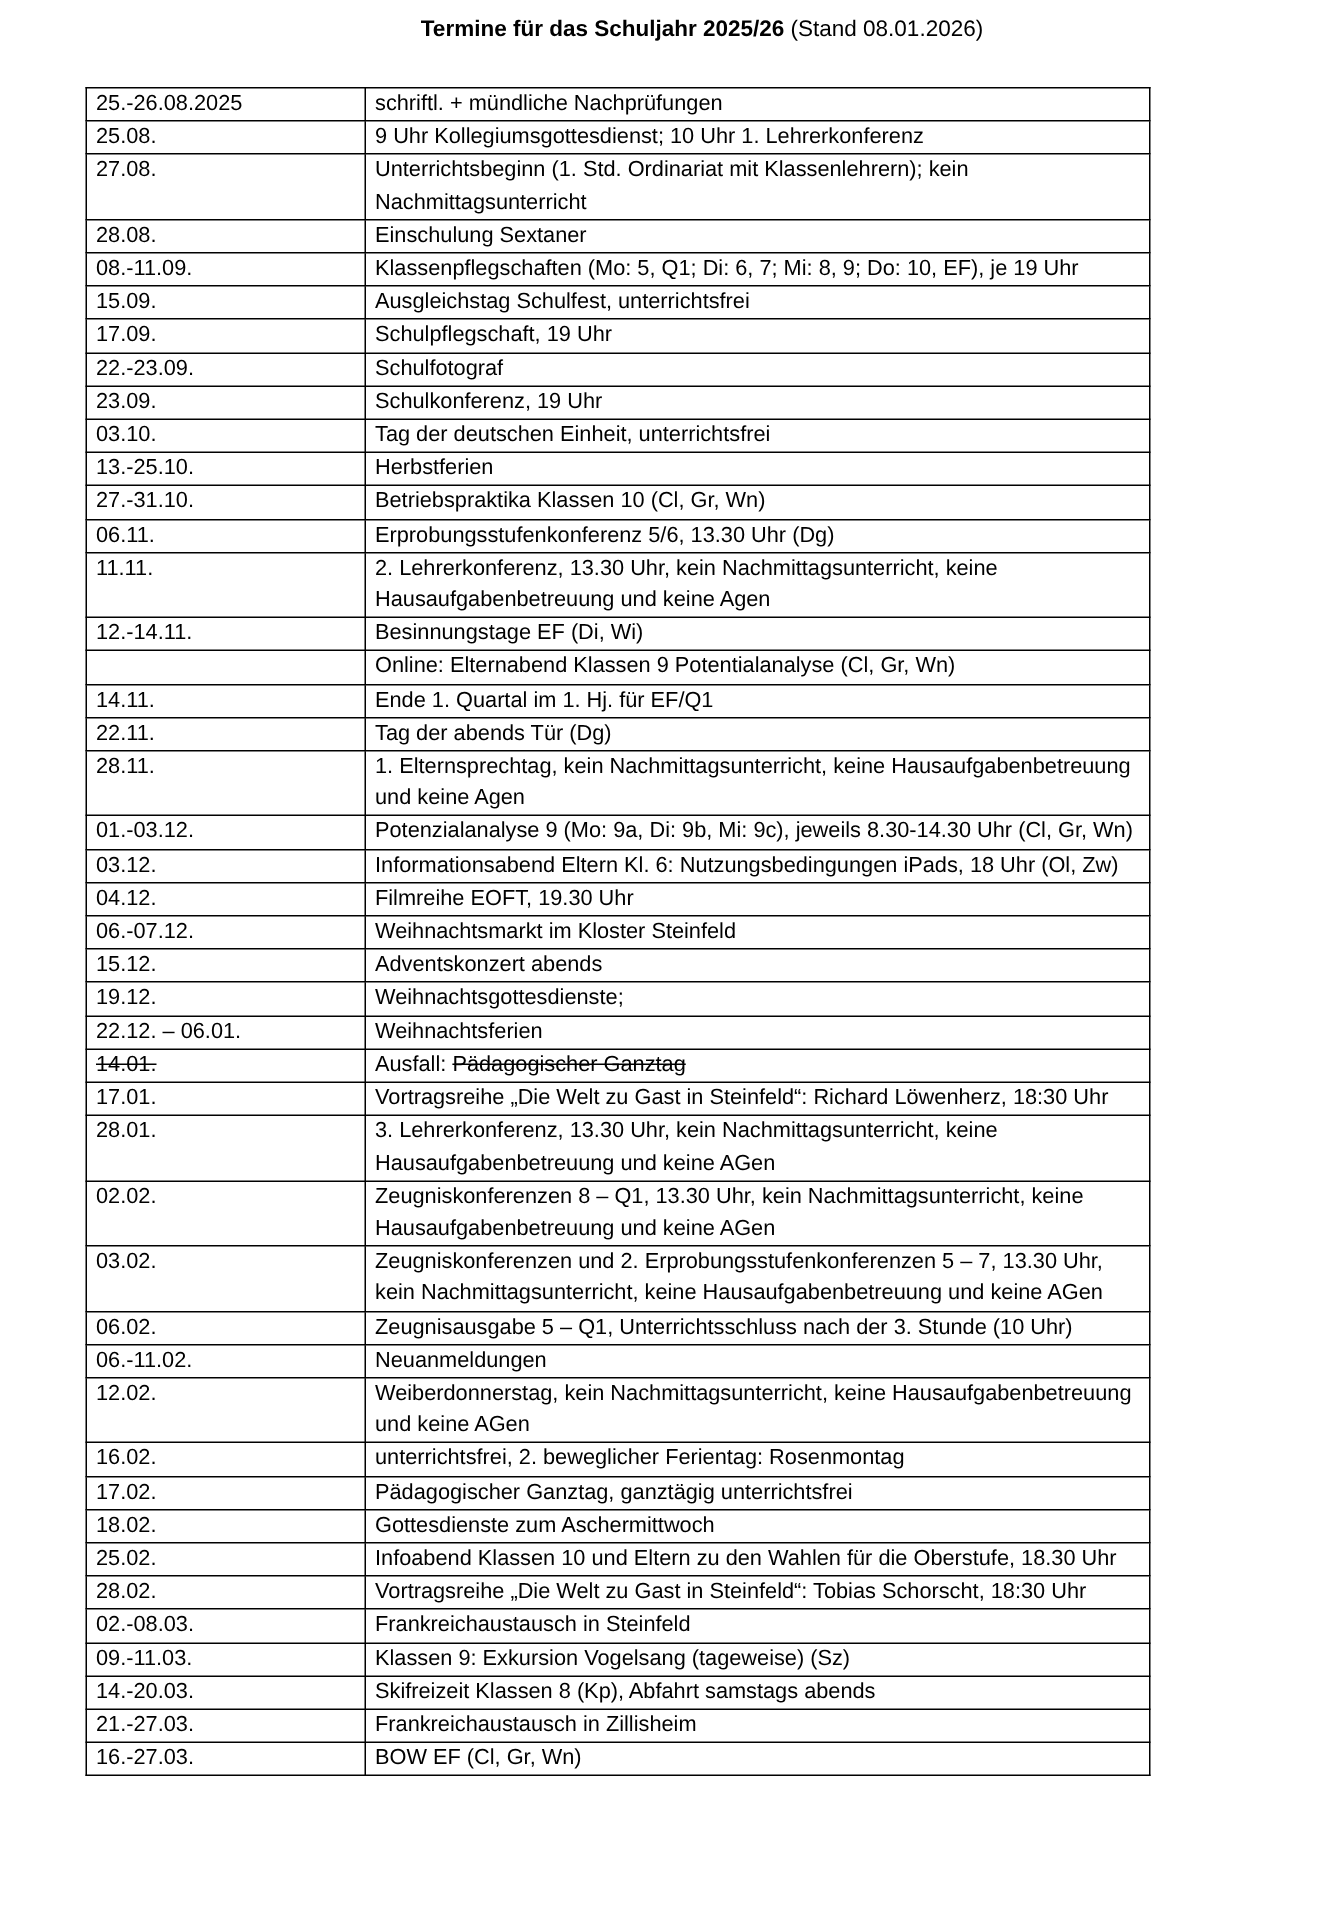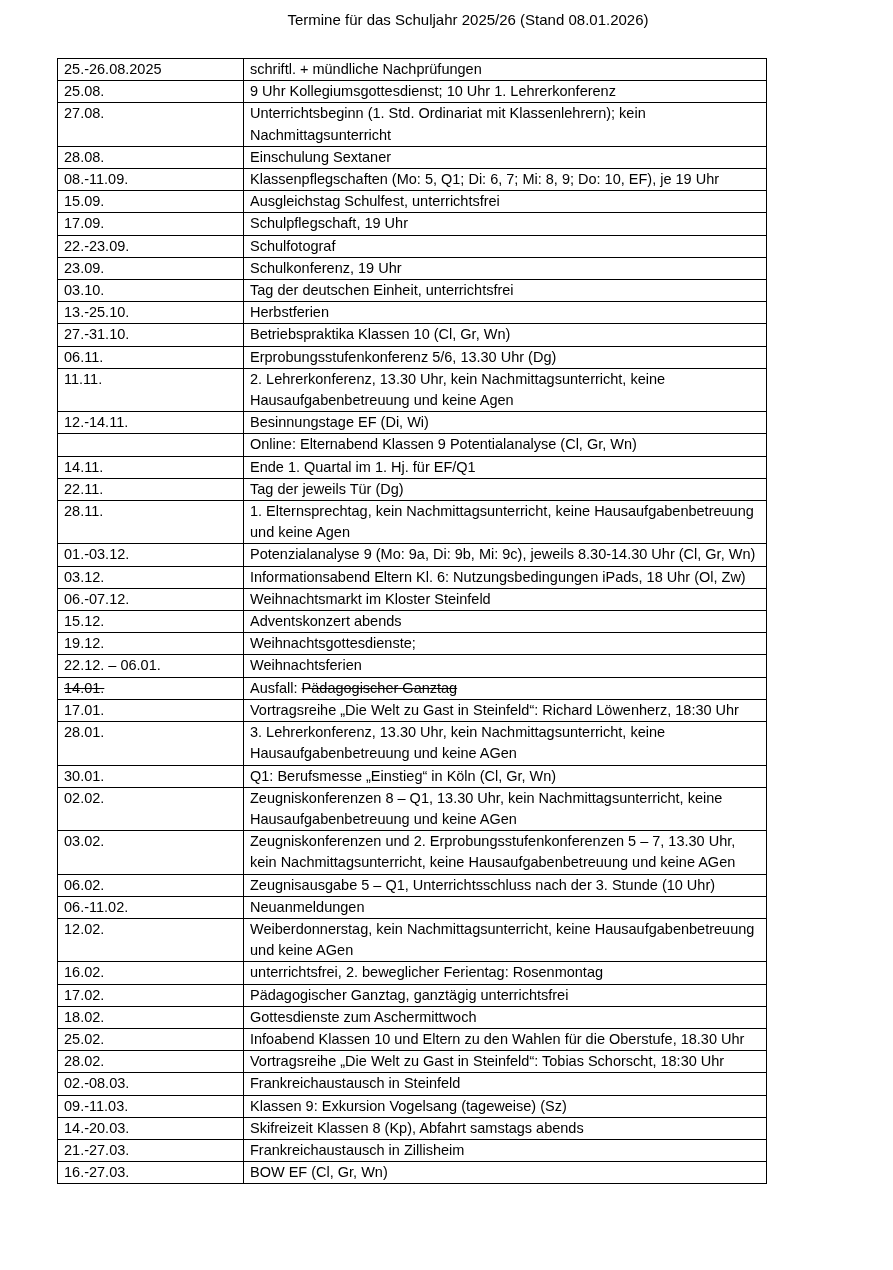--- a/index.html
+++ b/index.html
@@ -19,21 +19,21 @@
     position: absolute;
     top: 10px;
     left: 0;
     width: 893px;
     text-align: center;
     font-size: 15px;
     line-height: 20px;
     white-space: pre;
   }
   .doc-title .bold {
-    font-weight: 400;
+    font-weight: 700;
     margin-left: 43px;
   }
   table.termine {
     position: absolute;
     left: 57px;
     top: 58px;
     width: 710px;
     border-collapse: collapse;
     table-layout: fixed;
   }
@@ -118,35 +118,39 @@
       <tr>
         <td class="col-date"></td>
         <td class="col-event">Online: Elternabend Klassen 9 Potentialanalyse (Cl, Gr, Wn)</td>
       </tr>
       <tr>
         <td class="col-date">14.11.</td>
         <td class="col-event">Ende 1. Quartal im 1. Hj. für EF/Q1</td>
       </tr>
       <tr>
         <td class="col-date">22.11.</td>
-        <td class="col-event">Tag der jeweils Tür (Dg)</td>
+        <td class="col-event">Tag der abends Tür (Dg)</td>
       </tr>
       <tr>
         <td class="col-date">28.11.</td>
         <td class="col-event">1. Elternsprechtag, kein Nachmittagsunterricht, keine Hausaufgabenbetreuung und keine Agen</td>
       </tr>
       <tr>
         <td class="col-date">01.-03.12.</td>
         <td class="col-event">Potenzialanalyse 9 (Mo: 9a, Di: 9b, Mi: 9c), jeweils 8.30-14.30 Uhr (Cl, Gr, Wn)</td>
       </tr>
       <tr>
         <td class="col-date">03.12.</td>
         <td class="col-event">Informationsabend Eltern Kl. 6: Nutzungsbedingungen iPads, 18 Uhr (Ol, Zw)</td>
       </tr>
       <tr>
+        <td class="col-date">04.12.</td>
+        <td class="col-event">Filmreihe EOFT, 19.30 Uhr</td>
+      </tr>
+      <tr>
         <td class="col-date">06.-07.12.</td>
         <td class="col-event">Weihnachtsmarkt im Kloster Steinfeld</td>
       </tr>
       <tr>
         <td class="col-date">15.12.</td>
         <td class="col-event">Adventskonzert abends</td>
       </tr>
       <tr>
         <td class="col-date">19.12.</td>
         <td class="col-event">Weihnachtsgottesdienste;</td>
@@ -159,24 +163,20 @@
         <td class="col-date"><span class="struck">14.01.</span></td>
         <td class="col-event">Ausfall: <span class="struck">Pädagogischer Ganztag</span></td>
       </tr>
       <tr>
         <td class="col-date">17.01.</td>
         <td class="col-event">Vortragsreihe „Die Welt zu Gast in Steinfeld“: Richard Löwenherz, 18:30 Uhr</td>
       </tr>
       <tr>
         <td class="col-date">28.01.</td>
         <td class="col-event">3. Lehrerkonferenz, 13.30 Uhr, kein Nachmittagsunterricht, keine Hausaufgabenbetreuung und keine AGen</td>
-      </tr>
-      <tr>
-        <td class="col-date">30.01.</td>
-        <td class="col-event">Q1: Berufsmesse „Einstieg“ in Köln (Cl, Gr, Wn)</td>
       </tr>
       <tr>
         <td class="col-date">02.02.</td>
         <td class="col-event">Zeugniskonferenzen 8 – Q1, 13.30 Uhr, kein Nachmittagsunterricht, keine Hausaufgabenbetreuung und keine AGen</td>
       </tr>
       <tr>
         <td class="col-date">03.02.</td>
         <td class="col-event">Zeugniskonferenzen und 2. Erprobungsstufenkonferenzen 5 – 7, 13.30 Uhr, kein Nachmittagsunterricht, keine Hausaufgabenbetreuung und keine AGen</td>
       </tr>
       <tr>

